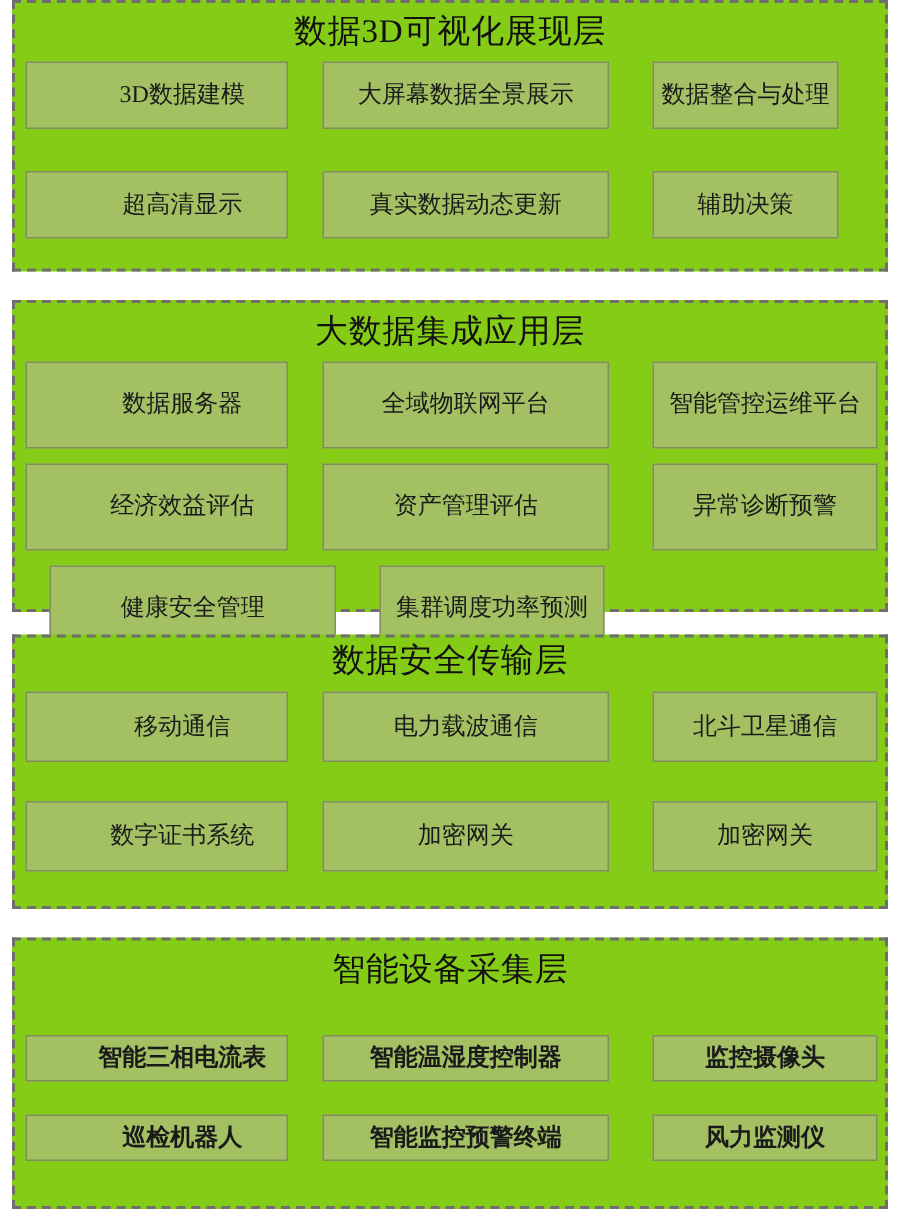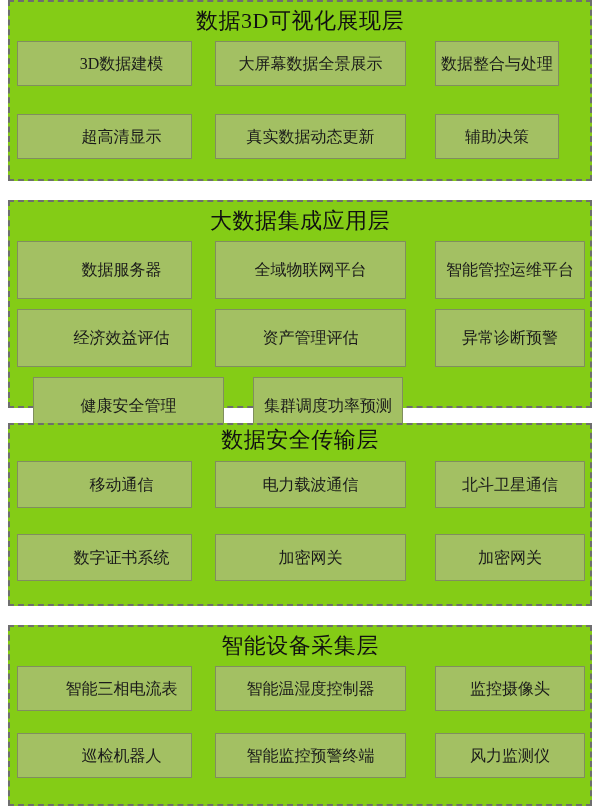--- a/index.html
+++ b/index.html
@@ -86,23 +86,23 @@
   #layer-2 .row { height: 58px; }
   #layer-2 .row.r2, #layer-2 .row.r3 { margin-top: 10px; }
 
   
   #layer-3 { height: 183px; margin-top: 15px; }
   #layer-3 .layer-title { margin-top: 4px; margin-bottom: 10px; }
   #layer-3 .row { height: 47px; }
   #layer-3 .row.r2 { margin-top: 26px; }
 
   
-  #layer-4 { height: 181px; margin-top: 19px; }
+  #layer-4 { height: 181px; margin-top: 19px; gap: 24px; }
   #layer-4 .layer-title { margin-top: 8px; margin-bottom: 9px; }
-  #layer-4 .row { height: 45px; }
+  #layer-4 .row { height: 31px; font-weight: bold; }
   #layer-4 .row.r2 { margin-top: 22px; }
 
   
   .col-1 { margin-left: 7px;  width: 175px; padding-left: 34px; }
   .col-2 { margin-left: 23px; width: 191px; }
   .col-3 { margin-left: 29px; width: 124px; }
 
   
   #layer-2 .col-3,
   #layer-3 .col-3,

